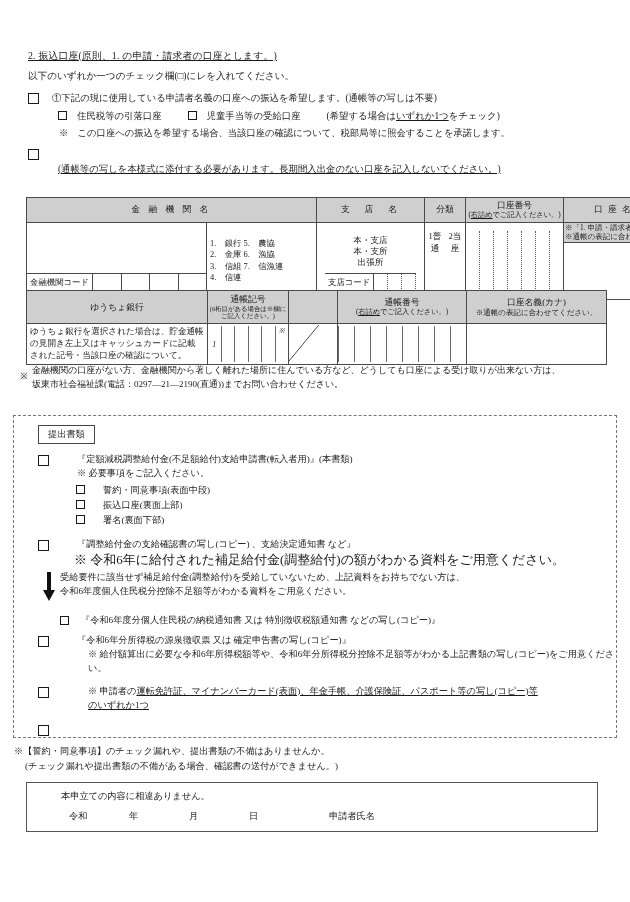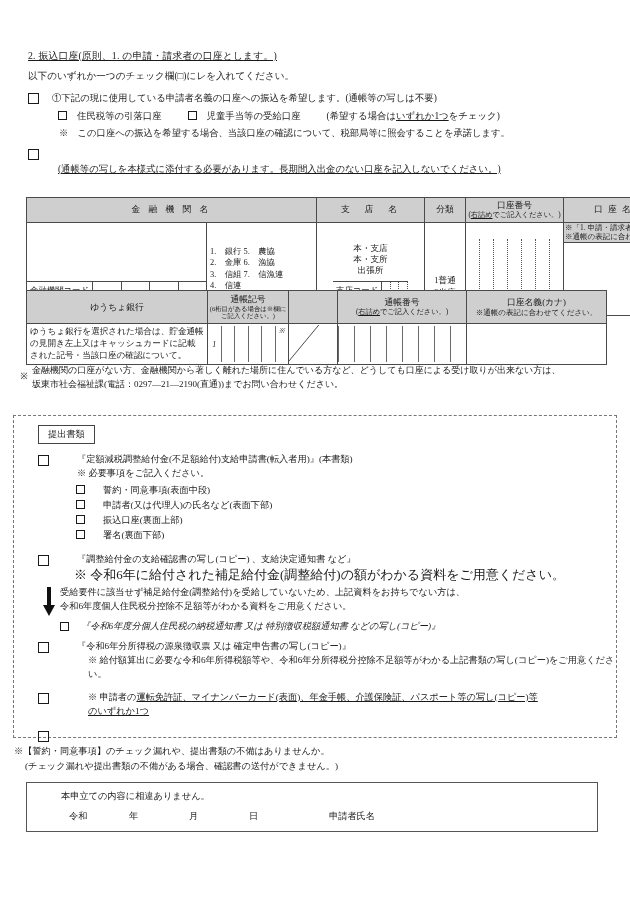--- a/index.html
+++ b/index.html
@@ -194,38 +194,38 @@
         </div>
       </td>
 
       <td class="lft cellpad" style="line-height:1.33;font-size:8.4px;">
         <div>1.　銀行 5.　農協</div>
         <div>2.　金庫 6.　漁協</div>
         <div>3.　信組 7.　信漁連</div>
         <div>4.　信連</div>
       </td>
 
-      <td style="padding:16px !important;">
+      <td style="padding:8px !important;">
         <div style="height:42px;border-bottom:1px solid #4a4a4a;display:flex;flex-direction:column;justify-content:center;line-height:1.3;font-size:8.6px;">
           <div>本・支店</div>
           <div>本・支所</div>
           <div>出張所</div>
         </div>
         <div class="codecell" style="height:17px;">
           <span class="codelabel">支店コード</span>
           <span class="codeboxes dotted">
                 <i></i>
                 <i></i>
                 <i></i>
               </span>
         </div>
       </td>
 
       <td style="padding:0 !important;">
-        <div style="display:flex;flex-direction:column;justify-content:flex-end;height:60px;font-size:8.6px;">
+        <div style="display:flex;flex-direction:row;justify-content:flex-end;height:60px;font-size:8.6px;">
           <div>1普通</div>
           <div>2当座</div>
         </div>
       </td>
 
       <td style="padding:0 !important;">
         <div class="grid" style="height:60px;">
           <i></i>
               <i></i>
               <i></i>
@@ -324,24 +324,20 @@
         <span class="dstar sm2">※ 必要事項をご記入ください。</span>
       </span>
     </div>
     <div class="subitems">
       <div class="subitem">
         <span class="cb sm"></span>
         <span class="st">誓約・同意事項(表面中段)</span>
       </div>
       <div class="subitem">
         <span class="cb sm"></span>
-        <span class="st">申請者(又は代理人)の氏名など(表面下部)</span>
-      </div>
-      <div class="subitem">
-        <span class="cb sm"></span>
         <span class="st">振込口座(裏面上部)</span>
       </div>
       <div class="subitem">
         <span class="cb sm"></span>
         <span class="st">署名(裏面下部)</span>
       </div>
     </div>
 
     
     <div class="doc" style="margin-top:11px;">
@@ -356,21 +352,21 @@
         <svg width="14" height="30" viewBox="0 0 14 30">
           <rect x="5" y="0" width="4" height="20" fill="#111"></rect>
           <polygon points="1,18 13,18 7,29" fill="#111"></polygon>
         </svg>
       </div>
       <div class="arrowbody">
         <div>受給要件に該当せず補足給付金(調整給付)を受給していないため、上記資料をお持ちでない方は、</div>
         <div>令和6年度個人住民税分控除不足額等がわかる資料をご用意ください。</div>
       </div>
     </div>
-    <div class="indentdoc" style="margin-top:3px;margin-left:46px;font-style:italic;">
+    <div class="indentdoc" style="margin-top:12px;margin-left:46px;">
       <span class="cb sm"></span>
       <span class="dtxt">『令和6年度分個人住民税の納税通知書 又は 特別徴収税額通知書 などの写し(コピー)』</span>
     </div>
 
     
     <div class="doc" style="margin-top:7px;">
       <span class="cb big"></span>
       <span class="dtxt">
         <span class="dstar">『令和6年分所得税の源泉徴収票 又は 確定申告書の写し(コピー)』</span>
         <span class="dstar" style="margin-left:11px;">※ 給付額算出に必要な令和6年所得税額等や、令和6年分所得税分控除不足額等がわかる上記書類の写し(コピー)をご用意ください。</span>

